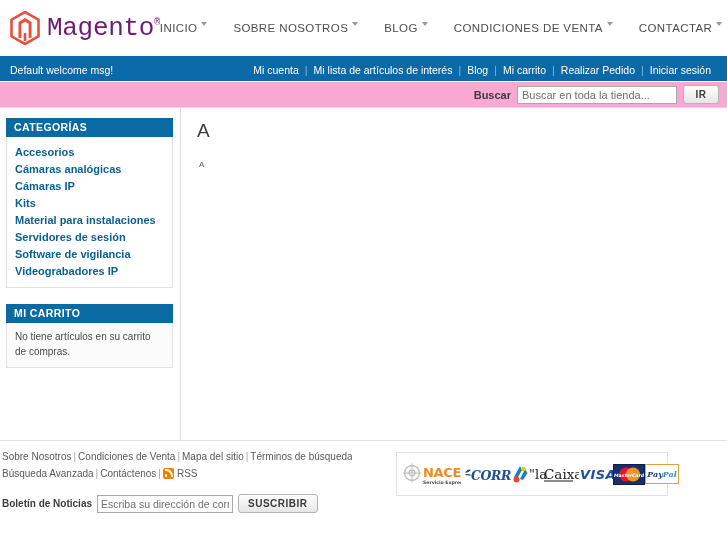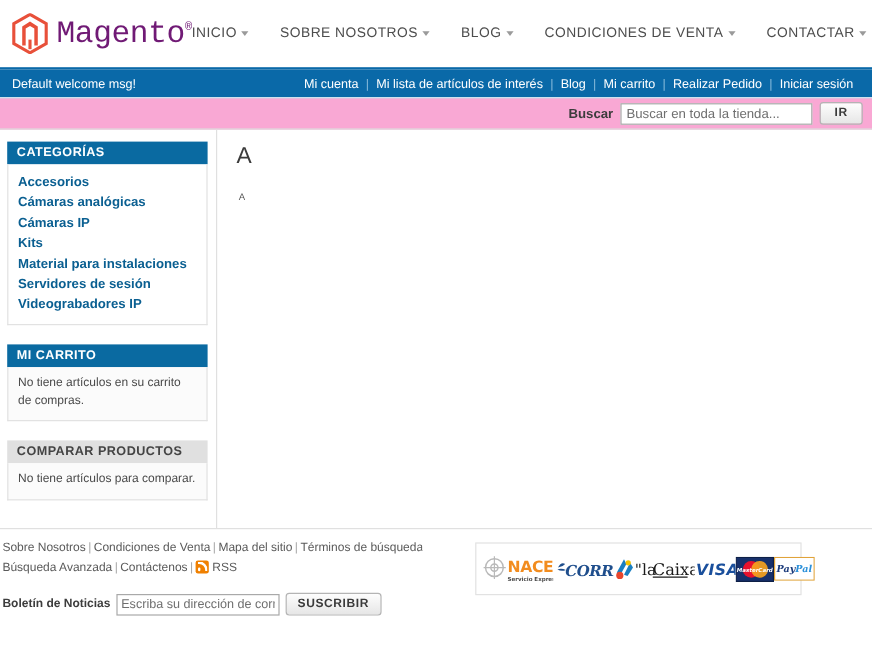--- a/index.html
+++ b/index.html
@@ -40,21 +40,20 @@
     gap: 26px;
     padding-right: 8px;
   }
   .mainnav .navitem {
     font-size: 11.5px;
     color: #4d4d4d;
     letter-spacing: 0.4px;
     white-space: nowrap;
     cursor: pointer;
     display: flex;
-    align-items: center;
     gap: 4px;
   }
   .caret {
     width: 0; height: 0;
     border-left: 3.5px solid transparent;
     border-right: 3.5px solid transparent;
     border-top: 4px solid #9a9a9a;
     display: inline-block;
   }
 
@@ -311,37 +310,32 @@
 
       <div class="block">
         <div class="block-title blue">CATEGORÍAS</div>
         <div class="block-body cats">
           <a class="cat-link">Accesorios</a>
           <a class="cat-link">Cámaras analógicas</a>
           <a class="cat-link">Cámaras IP</a>
           <a class="cat-link">Kits</a>
           <a class="cat-link">Material para instalaciones</a>
           <a class="cat-link">Servidores de sesión</a>
+          <a class="cat-link">Software de vigilancia</a>
           <a class="cat-link">Videograbadores IP</a>
         </div>
       </div>
 
       <div class="block">
         <div class="block-title blue">MI CARRITO</div>
         <div class="block-body">
           <div class="block-text">No tiene artículos en su carrito de compras.</div>
         </div>
       </div>
 
-      <div class="block">
-        <div class="block-title gray">COMPARAR PRODUCTOS</div>
-        <div class="block-body">
-          <div class="block-text">No tiene artículos para comparar.</div>
-        </div>
-      </div>
 
     </aside>
 
     <main class="content">
       <h1>A</h1>
       <div class="subtext">A</div>
     </main>
 
   </div>
 

